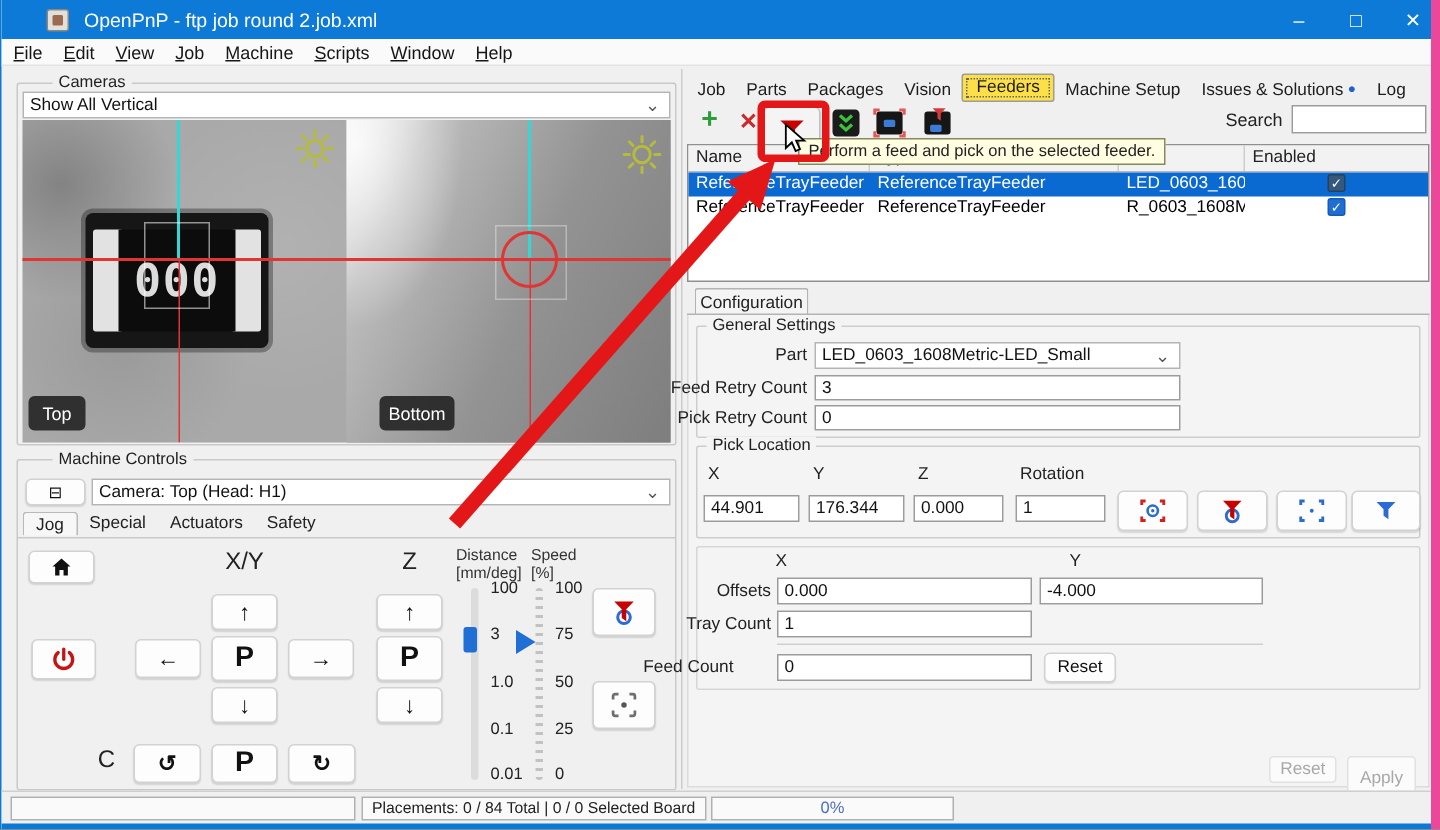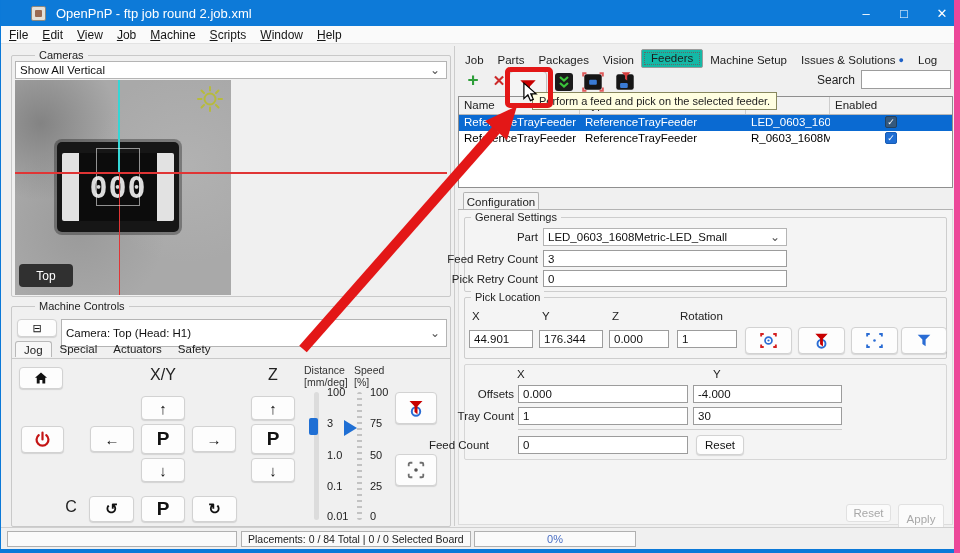--- a/index.html
+++ b/index.html
@@ -67,21 +67,21 @@
   .tick { position:absolute; font-size:11px; color:#222; }
   .sl-track { position:absolute; width:5px; border-radius:3px; background:#dcdcdc; }
   .sl-track.dots { background:repeating-linear-gradient(to bottom,#c2c2c2 0 2px,#efefef 2px 6px); }
   .sl-handle { position:absolute; width:9px; height:17px; background:#1f6fd4; border-radius:2px; }
   .sl-arrow { position:absolute; width:0; height:0; border-top:8px solid transparent; border-bottom:8px solid transparent; border-left:13px solid #1f6fd4; }
   .unit-lbl { position:absolute; font-size:10.5px; color:#333; line-height:12px; }
 
   
   .rtabs { position:absolute; left:457px; top:50px; height:18px; display:flex; align-items:flex-end; }
   .rtab { font-size:11.5px; color:#1d1d1d; padding:2px 7px 2px 7px; white-space:nowrap; }
-  .rtab.sel { background:#14b8a6; border:1px solid #9c9c9c; border-radius:2px; outline:1px dotted #666; outline-offset:-4px; padding:2px 9px 3px 9px; }
+  .rtab.sel { background:#fde047; border:1px solid #9c9c9c; border-radius:2px; outline:1px dotted #666; outline-offset:-4px; padding:2px 9px 3px 9px; }
   .blue-dot { color:#1f62c8; font-size:9px; vertical-align:1px; margin-left:3px; }
 
   
   .tb-glyph { position:absolute; display:flex; align-items:center; justify-content:center; }
 
   
   .ftable { position:absolute; left:457px; top:96px; width:495px; height:92px; background:#fff; border:1px solid #8f8f8f; }
   .ftable-head { display:flex; height:18px; background:#f2f2f2; border-bottom:1px solid #b8b8b8; }
   .fth { font-size:11.5px; color:#222; padding:2px 0 0 5px; border-right:1px solid #cdcdcd; }
   .frow { display:flex; height:16px; }
@@ -153,46 +153,66 @@
 
     <div class="cam-left">
       <div class="component">
         <div class="comp-cap" style="left:5px;"></div>
         <div class="comp-cap" style="left:97px;"></div>
         <div class="comp-num">000</div>
       </div>
       <div class="cyanline-v" style="left:103px; top:0; width:2px; height:93px;"></div>
       <div class="redline-v" style="left:103.5px; top:93px; width:1.5px; height:122px;"></div>
       <div class="selbox" style="left:81px; top:68px; width:44px; height:58px;"></div>
-      <div class="cam-badge" style="left:4px; top:184px; width:54px; height:23px;">Top</div>
+      <div class="cam-badge" style="left:4px; top:184px; width:38px; height:23px;">Top</div>
       <svg class="sun" style="left:182px; top:6px;" viewBox="0 0 26 26">
         <circle cx="13" cy="13" r="5.5" fill="none" stroke="#b7bb3c" stroke-width="2"></circle>
         <g stroke="#b7bb3c" stroke-width="2" stroke-linecap="round">
           <line x1="13" y1="1" x2="13" y2="4.5"></line>
             <line x1="13" y1="21.5" x2="13" y2="25"></line>
           <line x1="1" y1="13" x2="4.5" y2="13"></line>
             <line x1="21.5" y1="13" x2="25" y2="13"></line>
           <line x1="4.5" y1="4.5" x2="7" y2="7"></line>
             <line x1="19" y1="19" x2="21.5" y2="21.5"></line>
           <line x1="4.5" y1="21.5" x2="7" y2="19"></line>
             <line x1="19" y1="7" x2="21.5" y2="4.5"></line>
         </g>
       </svg>
     </div>
 
+    <div class="cam-right">
+      <div class="cyanline-v" style="left:121px; top:0; width:2px; height:93px;"></div>
+      <div class="redline-v" style="left:121.5px; top:93px; width:1.5px; height:122px;"></div>
+      <div class="redcircle" style="left:103px; top:74px; width:38px; height:38px;"></div>
+      <div class="selbox" style="left:99px; top:70px; width:48px; height:50px; border-color:rgba(255,255,255,.35);"></div>
+      <div class="cam-badge" style="left:22px; top:184px; width:50px; height:23px;">Bottom</div>
+      <svg class="sun" style="left:184px; top:10px;" viewBox="0 0 26 26">
+        <circle cx="13" cy="13" r="5.5" fill="none" stroke="#b7bb3c" stroke-width="2"></circle>
+        <g stroke="#b7bb3c" stroke-width="2" stroke-linecap="round">
+          <line x1="13" y1="1" x2="13" y2="4.5"></line>
+            <line x1="13" y1="21.5" x2="13" y2="25"></line>
+          <line x1="1" y1="13" x2="4.5" y2="13"></line>
+            <line x1="21.5" y1="13" x2="25" y2="13"></line>
+          <line x1="4.5" y1="4.5" x2="7" y2="7"></line>
+            <line x1="19" y1="19" x2="21.5" y2="21.5"></line>
+          <line x1="4.5" y1="21.5" x2="7" y2="19"></line>
+            <line x1="19" y1="7" x2="21.5" y2="4.5"></line>
+        </g>
+      </svg>
+    </div>
     <div class="redline-h" style="left:0; top:92px; width:432px; height:1.5px;"></div>
   </div>
 
   <div class="grpbox" style="left:10px; top:306px; width:440px; height:221px;"></div>
   <div class="grplbl" style="left:34px; top:300px;">Machine Controls</div>
 
   <div class="btn" style="left:16px; top:319px; width:40px; height:18px; font-size:11px;">
     <span>⊟</span>
   </div>
-  <div class="select" style="left:60px; top:319px; width:386px; height:28px;">
+  <div class="select" style="left:60px; top:319px; width:386px; height:18px;">
     <span>Camera: Top (Head: H1)</span>
     <span class="chev">⌄</span>
   </div>
 
   <div class="abs" style="left:14px; top:341px; display:flex;">
     <div class="mc-tab sel">Jog</div>
     <div class="mc-tab">Special</div>
     <div class="mc-tab">Actuators</div>
     <div class="mc-tab">Safety</div>
   </div>
@@ -454,23 +474,20 @@
       <span>0.000</span>
     </div>
   <div class="input" style="left:692px; top:385px; width:149px; height:18px;">
       <span>-4.000</span>
     </div>
 
   <div class="lbl lbl-r" style="left:435px; top:410px; width:78px;">Tray Count</div>
   <div class="input" style="left:517px; top:407px; width:170px; height:18px;">
       <span>1</span>
     </div>
-  <div class="input" style="left:692px; top:407px; width:149px; height:18px;">
-      <span>30</span>
-    </div>
 
   <div class="abs" style="left:517px; top:429px; width:324px; height:1px; background:#cfcfcf;"></div>
 
   <div class="lbl lbl-r" style="left:410px; top:439px; width:78px;">Feed Count</div>
   <div class="input" style="left:517px; top:436px; width:170px; height:18px;">
       <span>0</span>
     </div>
   <div class="btn" style="left:695px; top:435px; width:48px; height:20px; font-size:11.5px;">Reset</div>
 
   <div class="disabled-btn" style="left:845px; top:504px; width:45px; height:18px;">Reset</div>

